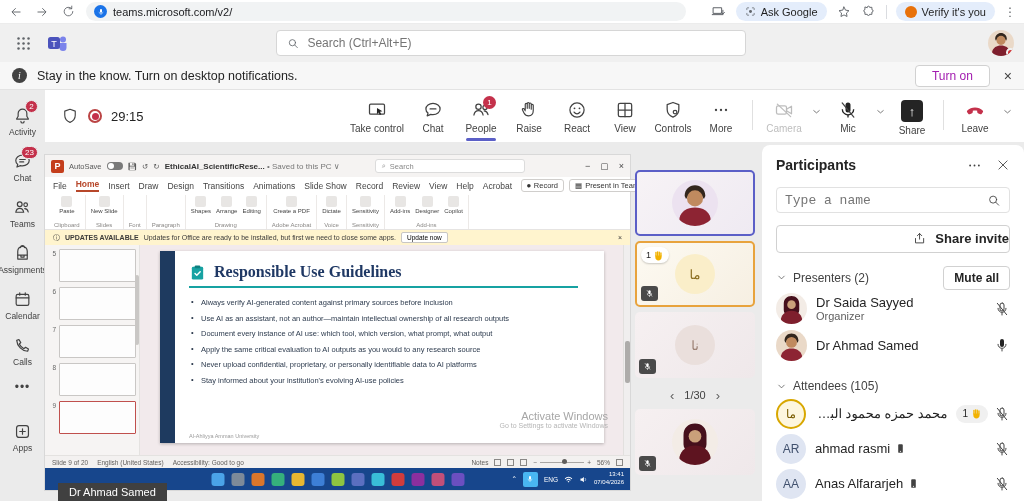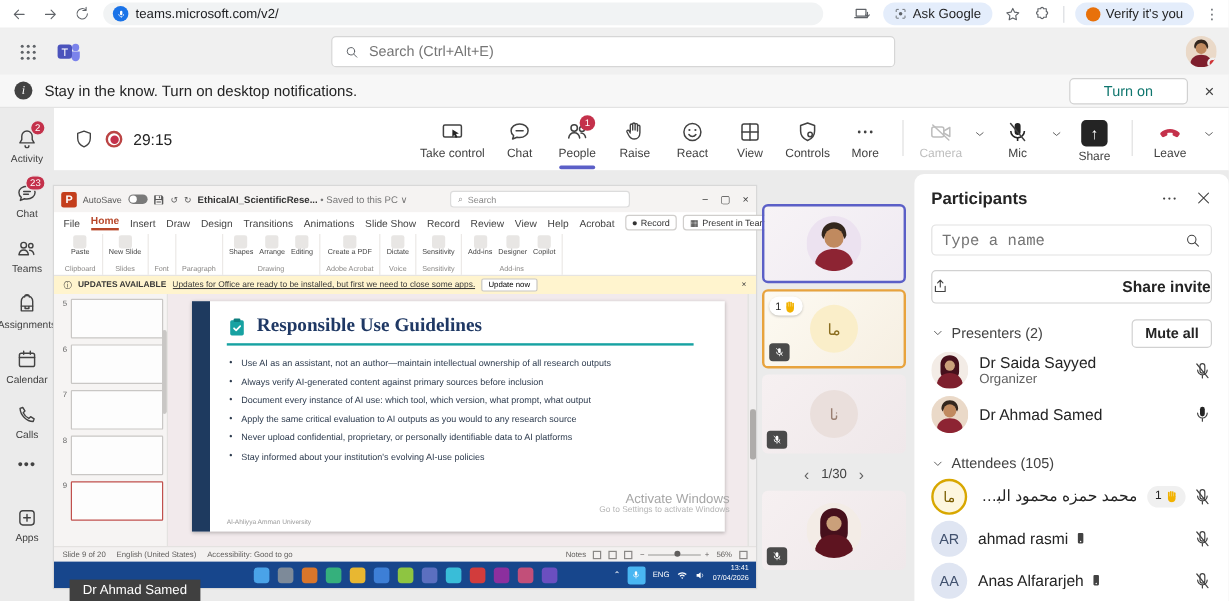--- a/index.html
+++ b/index.html
@@ -31,21 +31,21 @@
 .premium-btn{height:27px;background:#fff;border:1px solid #d1d1d1;border-radius:4px;display:flex;align-items:center;gap:6px;padding:0 10px;font-size:12.5px;color:#242424;font-weight:bold}
 .premium-btn .dots{font-weight:normal;color:#616161;margin-left:2px}
 .avatar-sm{width:26px;height:26px;border-radius:50%;overflow:hidden;position:relative;flex:none}
 .presence{position:absolute;right:-1px;bottom:-1px;width:9px;height:9px;border-radius:50%;background:#d13438;border:2px solid #f0f0f0}
 
 
 .notif{position:absolute;top:62px;left:0;right:0;height:28px;background:#f7f7f7;border-bottom:1px solid #e3e3e3;display:flex;align-items:center;padding:0 12px;gap:10px}
 .info-ic{width:15px;height:15px;border-radius:50%;background:#424242;color:#fff;font-size:10px;display:flex;align-items:center;justify-content:center;font-family:"Liberation Serif",serif;font-style:italic}
 .notif-text{font-size:12.5px;color:#242424}
 .notif-right{margin-left:auto;display:flex;align-items:center;gap:14px}
-.turnon-btn{height:22px;background:#fff;border:1px solid #d1d1d1;border-radius:4px;padding:0 28px;font-size:12px;color:#0f766e}
+.turnon-btn{height:22px;background:#fff;border:1px solid #d1d1d1;border-radius:4px;padding:0 16px;font-size:12px;color:#a21caf}
 .x-btn{font-size:14px;color:#424242;line-height:1}
 
 
 .rail{position:absolute;top:90px;left:0;width:45px;bottom:0;background:#ebebeb;display:flex;flex-direction:column;align-items:center;padding-top:8px}
 .rail-item{width:45px;height:46px;display:flex;flex-direction:column;align-items:center;justify-content:center;gap:2px;position:relative;color:#424242}
 .rail-item .lbl{font-size:8.5px;color:#424242}
 .badge{position:absolute;top:2px;right:7px;min-width:13px;height:13px;border-radius:7px;background:#c4314b;color:#fff;font-size:8px;display:flex;align-items:center;justify-content:center;padding:0 3px;border:1.5px solid #ebebeb}
 .rail-dots{height:26px}
 .rail-gap{height:14px}
 
@@ -159,21 +159,21 @@
 .pager{height:20px;display:flex;align-items:center;gap:10px;font-size:11px;color:#424242;margin:2px 0 4px}
 .pager .arr{color:#616161;font-size:13px}
 
 
 .panel{position:absolute;left:717px;top:3px;width:262px;bottom:0;background:#fff;border-radius:8px 8px 0 0;padding:12px 14px 0;display:flex;flex-direction:column}
 .panel-head{display:flex;align-items:center}
 .panel-title{font-size:14px;font-weight:bold;color:#242424}
 .panel-head-ic{margin-left:auto;display:flex;align-items:center;gap:14px;color:#424242}
 .p-search{margin-top:14px;height:30px;border:1px solid #e1e1e1;border-radius:4px;display:flex;align-items:center;padding:0 8px}
 .p-search input{border:none;outline:none;font-size:13px;color:#242424;width:100%;background:transparent;font-family:Liberation Mono, monospace}
-.invite-btn{margin-top:12px;height:31px;border:1px solid #d1d1d1;border-radius:4px;background:#fff;display:flex;align-items:center;justify-content:space-between;gap:7px;font-size:13px;font-weight:bold;color:#242424}
+.invite-btn{margin-top:12px;height:31px;border:1px solid #d1d1d1;border-radius:4px;background:#fff;display:flex;align-items:center;justify-content:flex-end;gap:7px;font-size:13px;font-weight:bold;color:#242424}
 .sect{display:flex;align-items:center;gap:6px;margin-top:13px;height:24px}
 .sect .slbl{font-size:12px;color:#424242}
 .muteall-btn{margin-left:auto;height:24px;border:1px solid #d1d1d1;border-radius:4px;background:#fff;font-size:12px;font-weight:bold;color:#242424;padding:0 10px}
 .p-row{display:flex;align-items:center;gap:9px;height:40px}
 .p-row.tall{height:44px}
 .p-name{font-size:13px;color:#242424;white-space:nowrap;overflow:hidden;text-overflow:ellipsis}
 .p-sub{font-size:11px;color:#616161}
 .p-right{margin-left:auto;display:flex;align-items:center;gap:6px}
 .init-av{width:30px;height:30px;border-radius:50%;display:flex;align-items:center;justify-content:center;font-size:12px;flex:none}
 .init-av.gold{background:#fdf6de;border:2px solid #d8a700;color:#7a5c00}
@@ -627,22 +627,22 @@
               <div class="slide-title-row">
                 <svg width="17" height="17" viewBox="0 0 24 24">
                     <rect x="4" y="4" width="16" height="18" rx="2" fill="#17a2a2"></rect>
                     <rect x="8" y="2" width="8" height="4" rx="1.5" fill="#0e7f7f"></rect>
                     <path d="M8.5 13.5l2.5 2.5 4.8-5" fill="none" stroke="#fff" stroke-width="2" stroke-linecap="round" stroke-linejoin="round"></path>
                   </svg>
                 <span class="slide-title">Responsible Use Guidelines</span>
               </div>
               <div class="slide-rule"></div>
               <ul class="bullets">
+                <li>Always verify AI-generated content against primary sources before inclusion</li>
                 <li>Use AI as an assistant, not an author—maintain intellectual ownership of all research outputs</li>
-                <li>Always verify AI-generated content against primary sources before inclusion</li>
                 <li>Document every instance of AI use: which tool, which version, what prompt, what output</li>
                 <li>Apply the same critical evaluation to AI outputs as you would to any research source</li>
                 <li>Never upload confidential, proprietary, or personally identifiable data to AI platforms</li>
                 <li>Stay informed about your institution's evolving AI-use policies</li>
               </ul>
               <span class="slide-footer">Al-Ahliyya Amman University</span>
             </div>
           </div>
           <div class="watermark">
             <div class="w1">Activate Windows</div>

